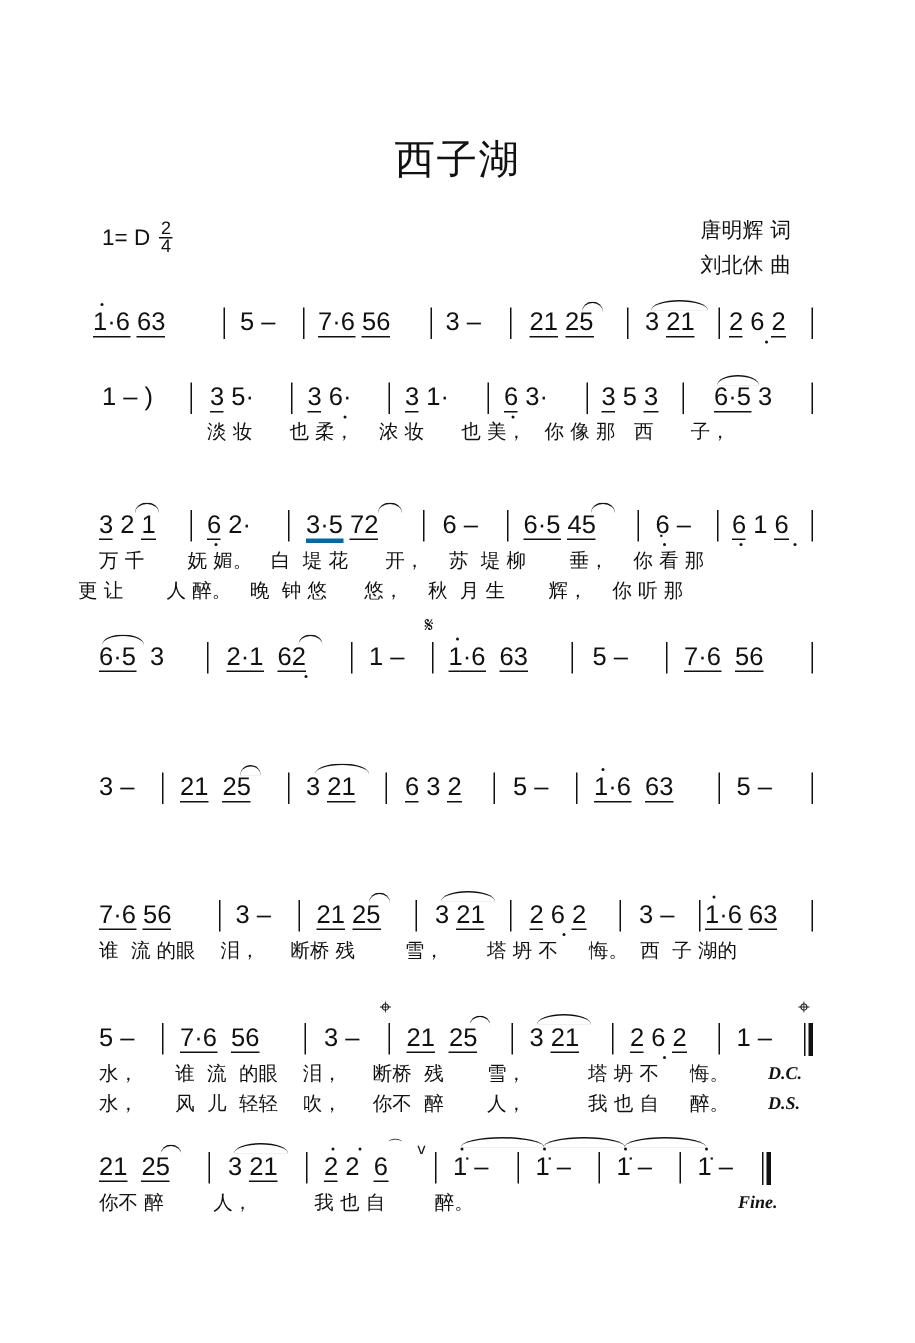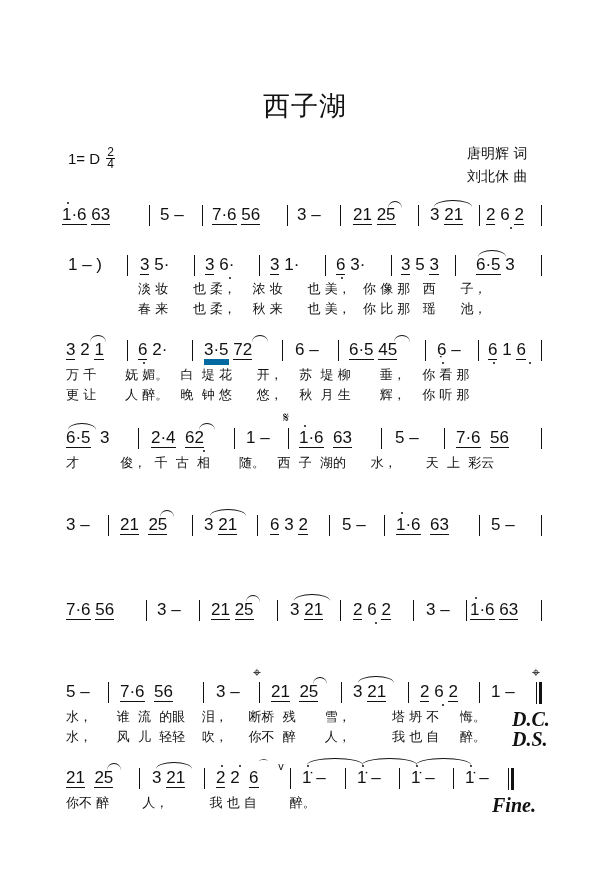--- a/index.html
+++ b/index.html
@@ -14,21 +14,21 @@
   .credit { position: absolute; left: 467px; font-size: 14px; }
   .row { position: absolute; left: 0; width: 610px; height: 80px; }
   .tok { position: absolute; font-family: "Liberation Sans", sans-serif; font-size: 17px;
          line-height: 20px; white-space: pre; }
   .bl { position: absolute; width: 1px; height: 21px; background: #111; }
   .dbl { position: absolute; width: 2px; height: 22px; border-left: 1px solid #111; border-right: 3px solid #111; }
   .lyr { position: absolute; font-size: 13px; line-height: 16px; white-space: pre; }
   .slur { position: absolute; border-top: 1.3px solid #111; border-radius: 50% 50% 0 0 / 100% 100% 0 0; height: 6px; }
   .dot { position: absolute; width: 2px; height: 2px; background: #111; border-radius: 50%; }
   .mark { position: absolute; font-size: 14px; line-height: 14px; }
-  .dcds { position: absolute; font-family: "Liberation Serif", serif; font-style: italic; font-weight: bold; font-size: 20px; }
+  .dcds { position: absolute; font-family: "Liberation Serif", serif; font-style: italic; font-weight: bold; font-size: 12px; }
 </style>
 </head>
 <body>
 
 <div class="title">西子湖</div>
 
 <div class="key">
   <span>1= D</span>
   <span class="frac">
     <span>2</span>
@@ -72,68 +72,66 @@
   <div class="bl" style="left:325px"></div>
   <span class="tok" style="left:336px"><span style="border-bottom:1px solid #111">6</span> 3·</span>
   <span class="dot" style="left:341px;top:22px"></span>
   <div class="bl" style="left:391px"></div>
   <span class="tok" style="left:401px"><span style="border-bottom:1px solid #111">3</span> 5 <span style="border-bottom:1px solid #111">3</span></span>
   <div class="bl" style="left:455px"></div>
   <span class="tok" style="left:476px"><span style="border-bottom:1px solid #111">6·5</span> 3</span>
   <div class="slur" style="left:478px;top:-5px;width:28px"></div>
   <div class="bl" style="left:541px"></div>
   <span class="lyr" style="left:138px;top:26px">淡 妆      也 柔，    浓 妆      也 美，   你 像 那   西      子，</span>
-  <span class="lyr" style="left:138px;top:46px">春 来      也 柔，    秋 来      也 美，   你 比 那   瑶      池，</span>
 </div>
 
 <div class="row" style="top:340px">
   <span class="tok" style="left:66px"><span style="border-bottom:1px solid #111">3</span> 2 <span style="border-bottom:1px solid #111">1</span></span>
   <div class="slur" style="left:90px;top:-5px;width:16px"></div>
   <div class="bl" style="left:127px"></div>
   <span class="tok" style="left:138px"><span style="border-bottom:1px solid #111">6</span> 2·</span>
   <span class="dot" style="left:143px;top:22px"></span>
   <div class="bl" style="left:192px"></div>
-  <span class="tok" style="left:204px"><span style="border-bottom:6px solid #0369a1">3·5</span> <span style="border-bottom:1px solid #111">72</span></span>
+  <span class="tok" style="left:204px"><span style="border-bottom:3px solid #0369a1">3·5</span> <span style="border-bottom:1px solid #111">72</span></span>
   <div class="slur" style="left:252px;top:-5px;width:16px"></div>
   <div class="bl" style="left:282px"></div>
   <span class="tok" style="left:295px">6 –</span>
   <div class="bl" style="left:338px"></div>
   <span class="tok" style="left:349px"><span style="border-bottom:1px solid #111">6·5</span> <span style="border-bottom:1px solid #111">45</span></span>
   <div class="slur" style="left:394px;top:-5px;width:16px"></div>
   <div class="bl" style="left:425px"></div>
   <span class="tok" style="left:437px">6̣ –</span>
   <span class="dot" style="left:442px;top:22px"></span>
   <div class="bl" style="left:478px"></div>
   <span class="tok" style="left:488px"><span style="border-bottom:1px solid #111">6</span> 1 <span style="border-bottom:1px solid #111">6</span></span>
   <span class="dot" style="left:493px;top:22px"></span>
   <span class="dot" style="left:529px;top:22px"></span>
   <div class="bl" style="left:541px"></div>
   <span class="lyr" style="left:66px;top:27px">万 千       妩 媚。   白  堤 花      开，    苏  堤 柳       垂，    你 看 那</span>
-  <span class="lyr" style="left:66px;top:47px">更 让       人 醉。   晚  钟 悠      悠，    秋  月 生       辉，    你 听 那</span>
+  <span class="lyr" style="left:52px;top:47px">更 让       人 醉。   晚  钟 悠      悠，    秋  月 生       辉，    你 听 那</span>
 </div>
 
 <div class="row" style="top:428px">
   <span class="tok" style="left:66px"><span style="border-bottom:1px solid #111">6·5</span>  3</span>
   <div class="slur" style="left:68px;top:-5px;width:28px"></div>
   <div class="bl" style="left:138px"></div>
-  <span class="tok" style="left:151px"><span style="border-bottom:1px solid #111">2·4</span>  <span style="border-bottom:1px solid #111">62</span></span>
+  <span class="tok" style="left:151px"><span style="border-bottom:1px solid #111">2·1</span>  <span style="border-bottom:1px solid #111">62</span></span>
   <div class="slur" style="left:199px;top:-5px;width:16px"></div>
   <span class="dot" style="left:203px;top:22px"></span>
   <div class="bl" style="left:234px"></div>
   <span class="tok" style="left:246px">1 –</span>
   <div class="bl" style="left:288px"></div>
   <span class="mark" style="left:283px;top:-18px">𝄋</span>
   <span class="tok" style="left:299px"><span style="border-bottom:1px solid #111">1·6</span>  <span style="border-bottom:1px solid #111">63</span></span>
   <span class="dot" style="left:304px;top:-3px"></span>
   <div class="bl" style="left:381px"></div>
   <span class="tok" style="left:395px">5 –</span>
   <div class="bl" style="left:444px"></div>
   <span class="tok" style="left:456px"><span style="border-bottom:1px solid #111">7·6</span>  <span style="border-bottom:1px solid #111">56</span></span>
   <div class="bl" style="left:541px"></div>
-  <span class="lyr" style="left:66px;top:27px">才          俊，  千  古  相       随。   西  子  湖的      水，       天  上  彩云</span>
 </div>
 
 <div class="row" style="top:515px">
   <span class="tok" style="left:66px">3 –</span>
   <div class="bl" style="left:108px"></div>
   <span class="tok" style="left:120px"><span style="border-bottom:1px solid #111">21</span>  <span style="border-bottom:1px solid #111">25</span></span>
   <div class="slur" style="left:160px;top:-5px;width:14px"></div>
   <div class="bl" style="left:192px"></div>
   <span class="tok" style="left:204px">3 <span style="border-bottom:1px solid #111">21</span></span>
   <div class="slur" style="left:210px;top:-6px;width:36px"></div>
@@ -161,20 +159,21 @@
   <div class="slur" style="left:294px;top:-6px;width:36px"></div>
   <div class="bl" style="left:340px"></div>
   <span class="tok" style="left:353px"><span style="border-bottom:1px solid #111">2</span> 6 <span style="border-bottom:1px solid #111">2</span></span>
   <span class="dot" style="left:375px;top:22px"></span>
   <div class="bl" style="left:413px"></div>
   <span class="tok" style="left:426px">3 –</span>
   <div class="bl" style="left:466px"></div>
   <span class="tok" style="left:470px"><span style="border-bottom:1px solid #111">1·6</span> <span style="border-bottom:1px solid #111">63</span></span>
   <span class="dot" style="left:475px;top:-3px"></span>
   <div class="bl" style="left:541px"></div>
+  <span class="lyr" style="left:66px;top:27px">谁  流 的眼    泪，     断桥 残        雪，       塔 坍 不     悔。  西  子 湖的</span>
 </div>
 
 <div class="row" style="top:682px">
   <span class="tok" style="left:66px">5 –</span>
   <div class="bl" style="left:108px"></div>
   <span class="tok" style="left:120px"><span style="border-bottom:1px solid #111">7·6</span>  <span style="border-bottom:1px solid #111">56</span></span>
   <div class="bl" style="left:203px"></div>
   <span class="tok" style="left:216px">3 –</span>
   <div class="bl" style="left:259px"></div>
   <span class="mark" style="left:253px;top:-17px">⌖</span>

